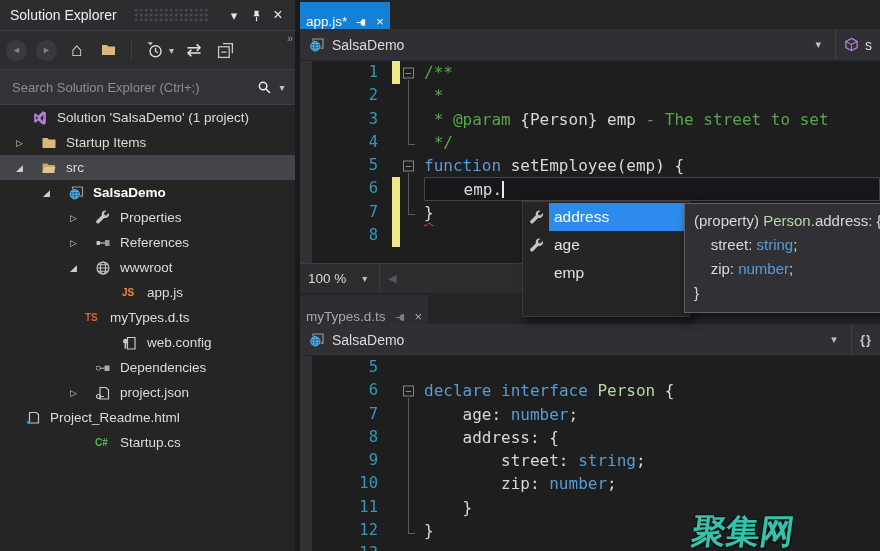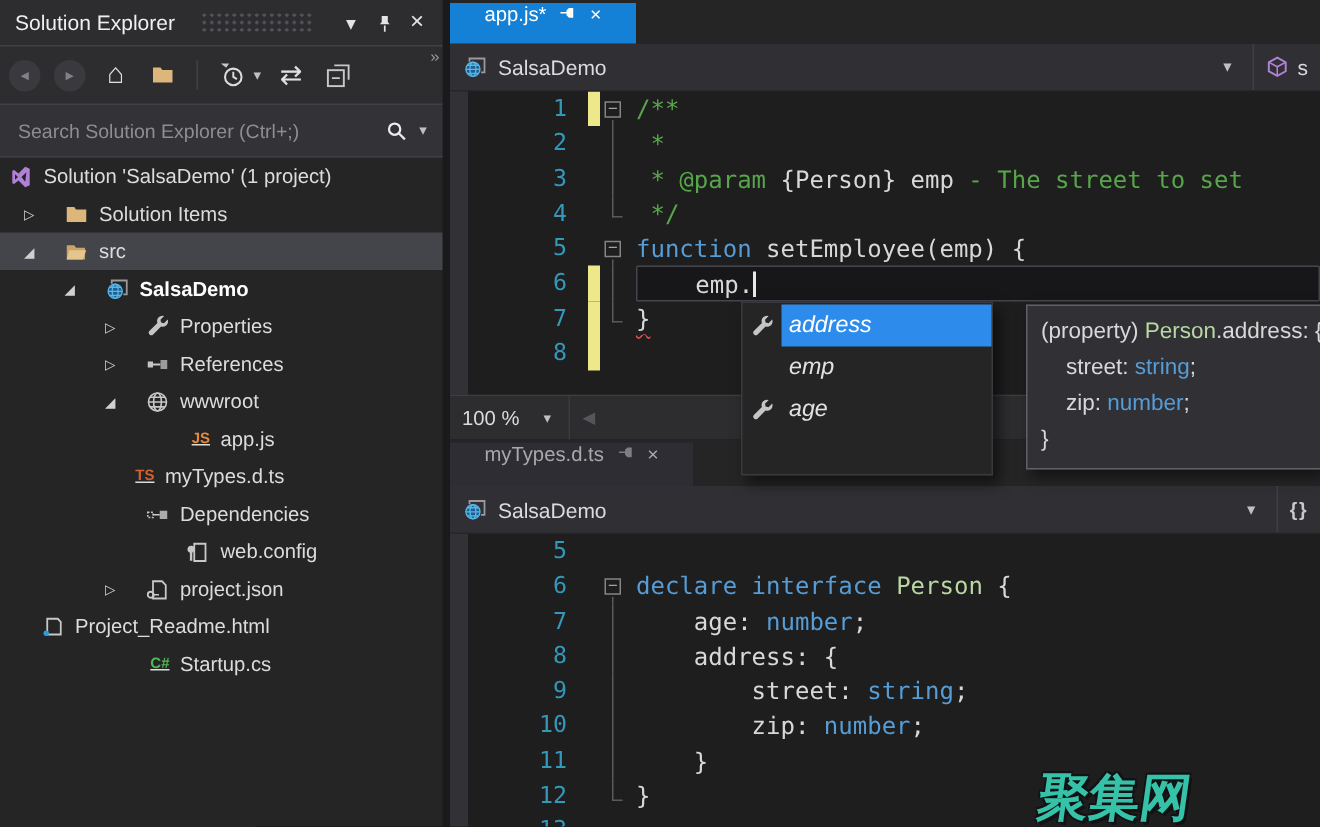--- a/index.html
+++ b/index.html
@@ -19,28 +19,28 @@
   .vsep{width:1px;height:20px;background:#3F3F46;margin:0 3px;}
   .overflow-ch{position:absolute;right:4px;top:1px;font-size:11px;color:#9A9AA0;letter-spacing:-2px;}
   .se-search{height:34px;display:flex;align-items:center;background:#333337;border-bottom:1px solid #3F3F46;padding:0 6px 0 10px;}
   .se-search input{flex:1;background:transparent;border:none;outline:none;color:#9A9A9A;font-size:13px;
                    font-family:"Liberation Sans",sans-serif;}
   .se-search input::placeholder{color:#8E8E8E;opacity:1;}
   .tree{font-size:13.5px;}
   .trow{height:25px;display:flex;align-items:center;white-space:nowrap;}
   .trow.sel{background:#44444B;}
   .trow .arrow{width:25px;flex:none;font-size:9px;color:#D0D0D0;display:inline-flex;align-items:center;}
-  .trow .ticon{width:18px;height:16px;flex:none;display:inline-flex;align-items:center;justify-content:flex-end;margin-right:7px;text-decoration:underline;}
+  .trow .ticon{width:18px;height:16px;flex:none;display:inline-flex;align-items:center;justify-content:flex-start;margin-right:7px;}
   .trow .tlabel{color:#DCDCDC;}
   .trow.bold .tlabel{font-weight:bold;color:#FFFFFF;}
   .ftext{font-weight:bold;font-size:10px;}
   
   .main{position:absolute;left:300px;top:0;width:580px;height:551px;}
   .tabstrip{height:29px;background:#252526;display:flex;align-items:flex-end;}
-  .tab{height:27px;display:flex;align-items:flex-start;padding:0 23px;gap:8px;font-size:13.5px;}
+  .tab{height:27px;display:flex;align-items:flex-end;padding:0 6px;gap:8px;font-size:13.5px;}
   .tab.active{background:var(--active-tab-blue);color:#FFFFFF;}
   .tab .tclose{font-size:13px;cursor:default;}
   .strip2{height:31px;}
   .strip2 .tab{height:29px;background:#2D2D33;color:#A9A9A9;}
   .navbar{height:31px;background:#2F2F34;border-bottom:1px solid #26262A;display:flex;align-items:center;
           padding:0 8px;gap:7px;color:#DCDCDC;font-size:14px;overflow:hidden;}
   .nav-right{margin-left:auto;display:flex;align-items:center;gap:0;}
   .nav-right .chev{color:#C0C0C0;font-size:11px;padding:0 14px;}
   .nav-right .nsep{width:1px;height:31px;background:#3F3F46;}
   .nav-right .member{display:flex;align-items:center;gap:6px;padding-left:8px;color:#DCDCDC;}
@@ -69,22 +69,22 @@
   .cursor{display:inline-block;width:1.5px;height:17px;background:#E8E8E8;vertical-align:-3px;}
   .zoombar{height:29px;background:#2D2D30;border-top:1px solid #3E3E42;display:flex;align-items:center;}
   .zoomsel{display:flex;align-items:center;gap:16px;padding:0 12px 0 8px;color:#DCDCDC;font-size:13.5px;
            height:100%;border-right:1px solid #3A3A3E;}
   .zoomsel .chev{font-size:10px;color:#C0C0C0;}
   .scrollarrow{color:#55555C;font-size:11px;padding-left:8px;}
   .watermark{position:absolute;left:392px;top:153px;font-size:34px;font-weight:bold;transform:skewX(-8deg);
              color:var(--watermark-teal);letter-spacing:0px;
              text-shadow:2px 2px 0 #121214,-1px -1px 0 #121214,1px -1px 0 #121214,-1px 1px 0 #121214;}
   
-  .intellisense{position:absolute;left:494px;top:201px;width:166px;background:#252526;border:1px solid #3A3A3E;
-                box-shadow:4px 5px 9px rgba(0,0,0,.55);z-index:10;padding:1px 0;font-style:italic;}
+  .intellisense{position:absolute;left:522px;top:201px;width:166px;background:#252526;border:1px solid #3A3A3E;
+                box-shadow:4px 5px 9px rgba(0,0,0,.55);z-index:10;padding:1px 0;}
   .iirow{height:28px;display:flex;align-items:stretch;}
   .iiicon{width:26px;flex:none;display:flex;align-items:center;justify-content:center;}
   .iilab{flex:1;display:flex;align-items:center;padding-left:5px;color:#E2E2E2;font-size:15.5px;}
   .iirow.sel .iilab{background:var(--selection-blue);color:#FFFFFF;}
   .quickinfo{position:absolute;left:684px;top:203px;width:197px;box-sizing:border-box;background:#313135;
              border:1px solid #606066;box-shadow:3px 5px 9px rgba(0,0,0,.5);z-index:11;padding:5px 9px 7px 9px;}
   .qirow{font-size:15px;line-height:24px;white-space:pre;color:#D4D4D4;}
 </style>
 </head>
 <body>
@@ -133,36 +133,36 @@
     <input type="text" placeholder="Search Solution Explorer (Ctrl+;)" style="">
     <span class="tbtn">
       <svg width="15" height="15" viewBox="0 0 16 16">
           <circle cx="6.5" cy="6.5" r="4" stroke="#ECECEC" fill="none" stroke-width="1.6"></circle>
           <path d="M9.6 9.6l4.2 4.2" stroke="#ECECEC" stroke-width="1.6"></path>
         </svg>
     </span>
     <span class="tbtn" style="font-size:10px;color:#C0C0C0;width:14px;">▾</span>
   </div>
   <div class="tree" id="tree-mount">
-      <div class="trow" style="padding-left: 4px;">
+      <div class="trow" style="padding-left: 32px;">
         <span class="ticon">
           <svg width="16" height="16" viewBox="0 0 16 16">
             <path fill="#B180D7" d="M10.8 1.2 6.3 5.6 3.4 3.3l-1.2.6v8.2l1.2.6 2.9-2.3 4.5 4.4 3-1.3V2.5zM4 9.8V6.2L6 8zm6.8 1.4L8.3 8l3.3-3.2z"></path>
           </svg>
         </span>
         <span class="tlabel">Solution 'SalsaDemo' (1 project)</span>
       </div>
       <div class="trow" style="padding-left: 16px;">
         <span class="arrow">▷</span>
         <span class="ticon">
           <svg width="16" height="16" viewBox="0 0 16 16">
             <path fill="var(--folder-yellow)" d="M1.5 3h5l1.2 1.6h6.8V13H1.5z"></path>
           </svg>
         </span>
-        <span class="tlabel">Solution Items</span>
+        <span class="tlabel">Startup Items</span>
       </div>
       <div class="trow sel" style="padding-left: 16px;">
         <span class="arrow">◢</span>
         <span class="ticon">
           <svg width="16" height="16" viewBox="0 0 16 16">
             <path fill="#C9A368" d="M1.5 3.5h5l1.2 1.6h6V13H1.5z"></path>
             <path fill="#E3C68E" d="M3.2 6.8h11.3L12.2 13H1.5z"></path>
           </svg>
         </span>
         <span class="tlabel">src</span>
@@ -222,40 +222,40 @@
         </span>
         <span class="tlabel">app.js</span>
       </div>
       <div class="trow" style="padding-left: 60px;">
         <span class="arrow"></span>
         <span class="ticon">
           <span class="ftext" style="color:#D4612F;">TS</span>
         </span>
         <span class="tlabel">myTypes.d.ts</span>
       </div>
+      <div class="trow" style="padding-left: 97px;">
+        <span class="arrow"></span>
+        <span class="ticon">
+          <svg width="16" height="16" viewBox="0 0 16 16">
+            <path fill="none" stroke="#C8C8C8" stroke-width="1.2" d="M5.5 2.5H13V14H5.5z"></path>
+            <path fill="#C8C8C8" d="M5.8 6.2a2.4 2.4 0 1 0-3.2 2.3v5.3h1.6V8.5a2.4 2.4 0 0 0 1.6-2.3z"></path>
+          </svg>
+        </span>
+        <span class="tlabel">web.config</span>
+      </div>
       <div class="trow" style="padding-left: 70px;">
         <span class="arrow"></span>
         <span class="ticon">
           <svg width="16" height="16" viewBox="0 0 16 16">
             <rect x="1.5" y="6.5" width="3.5" height="3.5" fill="none" stroke="#C8C8C8" stroke-dasharray="1.2 1"></rect>
             <path d="M5 8.2h4.5" stroke="#C8C8C8"></path>
             <rect x="9.5" y="5.5" width="5" height="5.5" fill="#ABABAB"></rect>
           </svg>
         </span>
         <span class="tlabel">Dependencies</span>
-      </div>
-      <div class="trow" style="padding-left: 97px;">
-        <span class="arrow"></span>
-        <span class="ticon">
-          <svg width="16" height="16" viewBox="0 0 16 16">
-            <path fill="none" stroke="#C8C8C8" stroke-width="1.2" d="M5.5 2.5H13V14H5.5z"></path>
-            <path fill="#C8C8C8" d="M5.8 6.2a2.4 2.4 0 1 0-3.2 2.3v5.3h1.6V8.5a2.4 2.4 0 0 0 1.6-2.3z"></path>
-          </svg>
-        </span>
-        <span class="tlabel">web.config</span>
       </div>
       <div class="trow" style="padding-left: 70px;">
         <span class="arrow">▷</span>
         <span class="ticon">
           <svg width="16" height="16" viewBox="0 0 16 16">
             <path fill="none" stroke="#C8C8C8" stroke-width="1.2" d="M5 2.5h6l2.5 2.5V14H5z"></path>
             <circle cx="3.5" cy="11.5" r="2" fill="none" stroke="#C8C8C8" stroke-width="1.2"></circle>
             <path d="M5.5 11.5H9" stroke="#C8C8C8"></path>
           </svg>
         </span>
@@ -500,30 +500,30 @@
 <div class="intellisense" id="ii-mount">
     <div class="iirow sel">
       <span class="iiicon">
         <svg width="15" height="15" viewBox="0 0 16 16">
           <path fill="#C5C5C5" d="M15 4.6a3.8 3.8 0 0 1-5 3.6l-5.6 5.6a1.8 1.8 0 0 1-2.6-2.6l5.6-5.6a3.8 3.8 0 0 1 4.8-4.9L9.6 3.3l.4 2.1 2.1.4 2.6-2.6c.2.4.3.9.3 1.4z"></path>
         </svg>
       </span>
       <span class="iilab">address</span>
     </div>
     <div class="iirow">
-      <span class="iiicon"></span>
-      <span class="iilab">emp</span>
-    </div>
-    <div class="iirow">
       <span class="iiicon">
         <svg width="15" height="15" viewBox="0 0 16 16">
           <path fill="#C5C5C5" d="M15 4.6a3.8 3.8 0 0 1-5 3.6l-5.6 5.6a1.8 1.8 0 0 1-2.6-2.6l5.6-5.6a3.8 3.8 0 0 1 4.8-4.9L9.6 3.3l.4 2.1 2.1.4 2.6-2.6c.2.4.3.9.3 1.4z"></path>
         </svg>
       </span>
       <span class="iilab">age</span>
+    </div>
+    <div class="iirow">
+      <span class="iiicon"></span>
+      <span class="iilab">emp</span>
     </div>
     <div class="iirow">
       <span class="iiicon"></span>
     </div>
   </div>
 
 <div class="quickinfo" id="qi-mount">
     <div class="qirow"><span class="c-pln">(property) </span><span class="c-type">Person</span><span class="c-pln">.address: {</span></div>
     <div class="qirow"><span class="c-pln">    street: </span><span class="c-kw">string</span><span class="c-pln">;</span></div>
     <div class="qirow"><span class="c-pln">    zip: </span><span class="c-kw">number</span><span class="c-pln">;</span></div>

